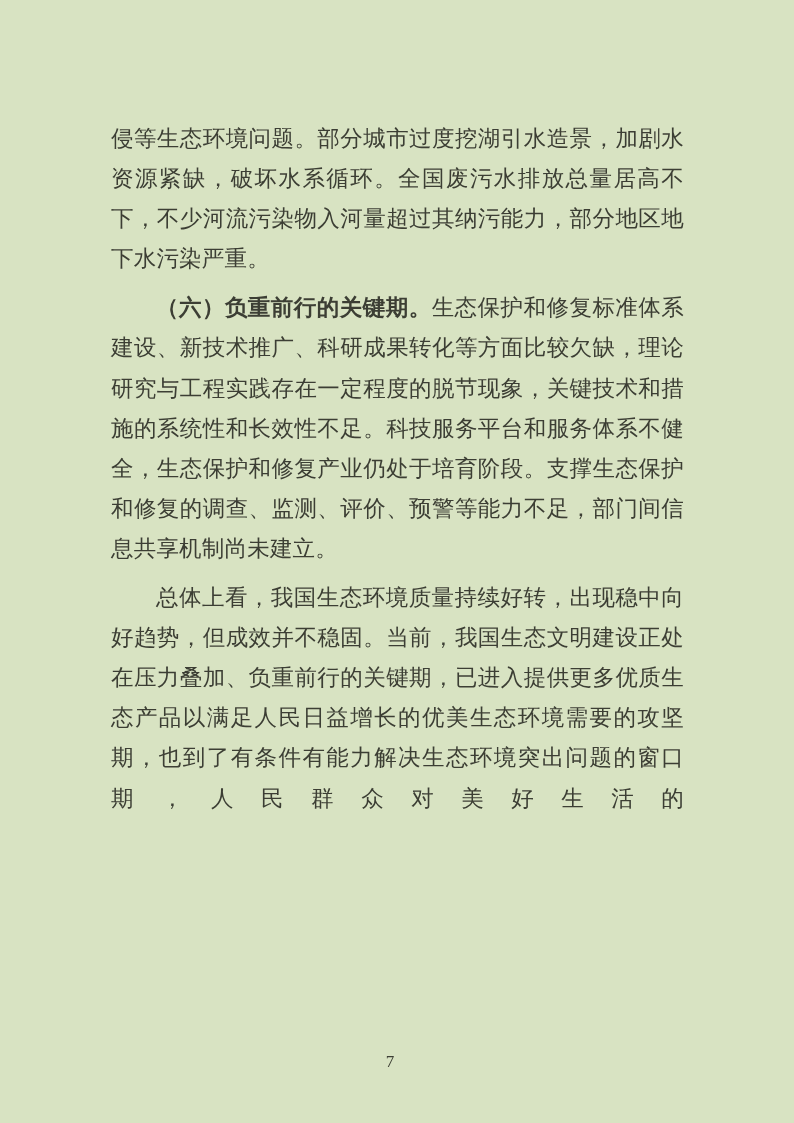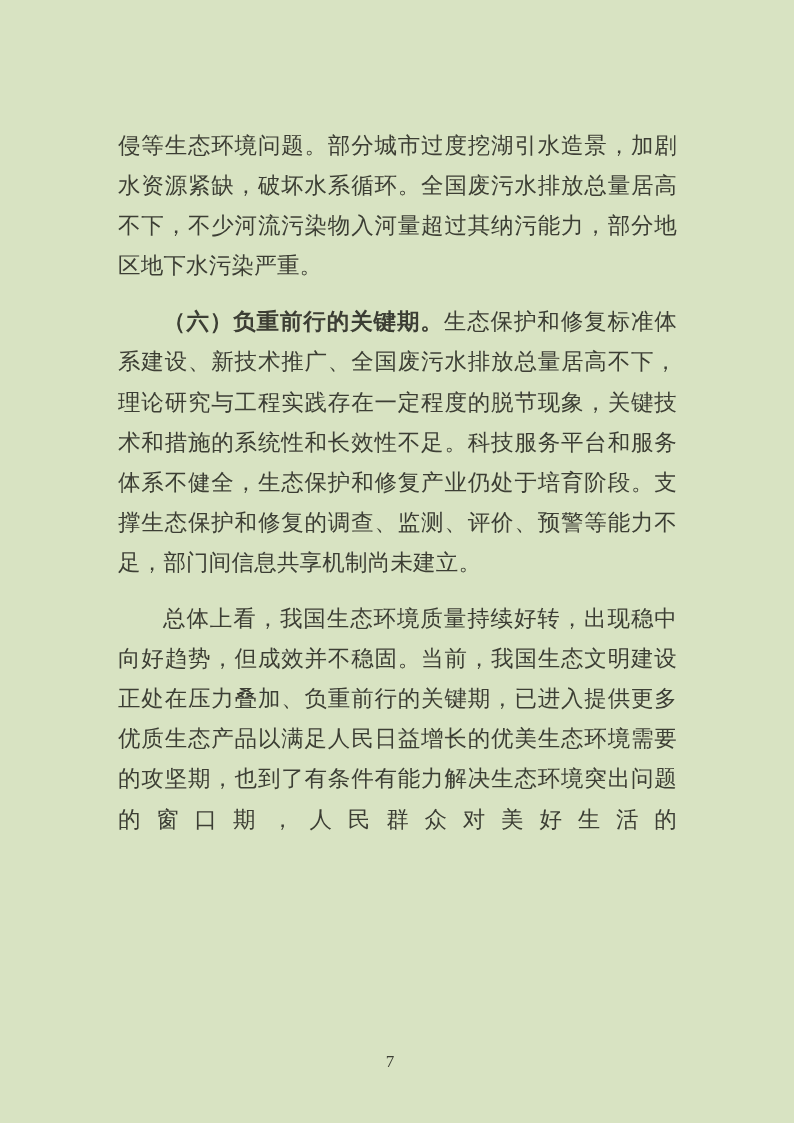--- a/index.html
+++ b/index.html
@@ -22,21 +22,21 @@
     left: 102px;
     top: 110px;
     width: 591px;
     font-size: 22.5px;
     line-height: 40.1px;
     letter-spacing: 0.2px;
     text-align: justify;
     text-justify: inter-ideograph;
   }
   .content p {
-    margin: 16px;
+    margin: 9px;
     padding: 0;
     text-indent: 2em;
   }
   .content p.flush { text-indent: 0; }
   
   .content p.cont { text-align-last: justify; }
   .lead { font-weight: bold; }
   .page-number {
     position: absolute;
     top: 1051px;
@@ -50,20 +50,20 @@
 </style>
 </head>
 <body>
 
 <div class="page">
   <div class="content">
 
     <p class="flush"><span>侵等生态环境问题。部分城市过度挖湖引水造景，加剧水资源紧缺，破坏水系循环。全国废污水排放总量居高不下，不少河流污染物入河量超过其纳污能力，部分地区地下水污染严重。</span></p>
 
 
-    <p><span class="lead">（六）负重前行的关键期。</span><span>生态保护和修复标准体系建设、新技术推广、全国废污水排放总量居高不下，理论研究与工程实践存在一定程度的脱节现象，关键技术和措施的系统性和长效性不足。科技服务平台和服务体系不健全，生态保护和修复产业仍处于培育阶段。支撑生态保护和修复的调查、监测、评价、预警等能力不足，部门间信息共享机制尚未建立。</span></p>
+    <p><span class="lead">（六）负重前行的关键期。</span><span>生态保护和修复标准体系建设、新技术推广、科研成果转化等方面比较欠缺，理论研究与工程实践存在一定程度的脱节现象，关键技术和措施的系统性和长效性不足。科技服务平台和服务体系不健全，生态保护和修复产业仍处于培育阶段。支撑生态保护和修复的调查、监测、评价、预警等能力不足，部门间信息共享机制尚未建立。</span></p>
 
     <p class="cont"><span>总体上看，我国生态环境质量持续好转，出现稳中向好趋势，但成效并不稳固。当前，我国生态文明建设正处在压力叠加、负重前行的关键期，已进入提供更多优质生态产品以满足人民日益增长的优美生态环境需要的攻坚期，也到了有条件有能力解决生态环境突出问题的窗口期，人民群众对美好生活的</span></p>
 
   </div>
 
   <div class="page-number">7</div>
 </div>
 
 </body></html>

